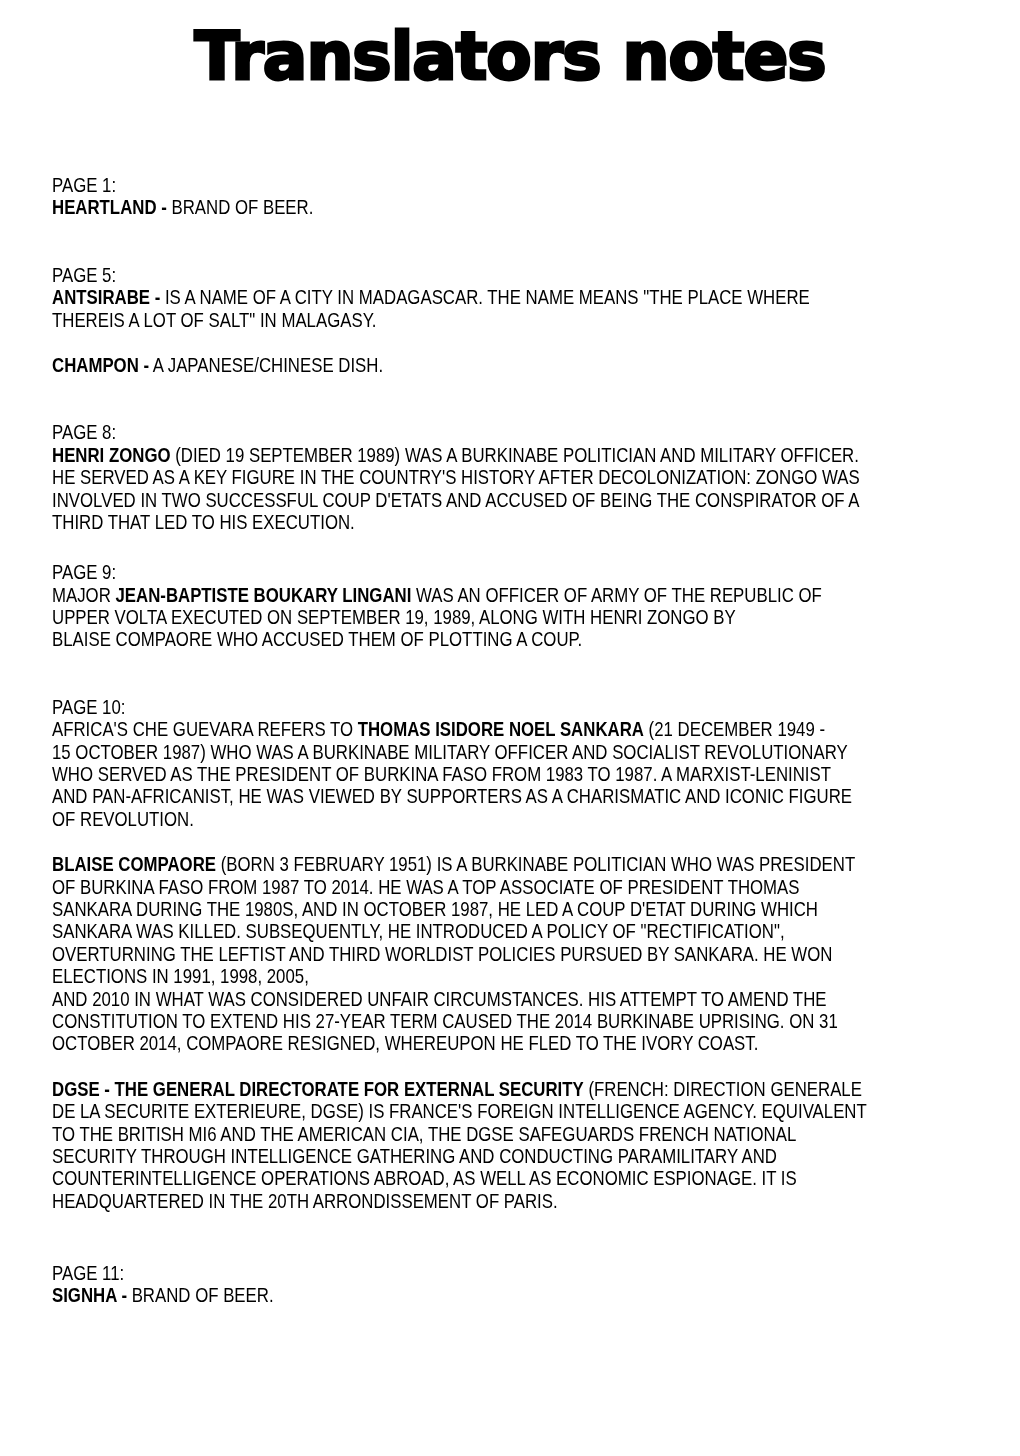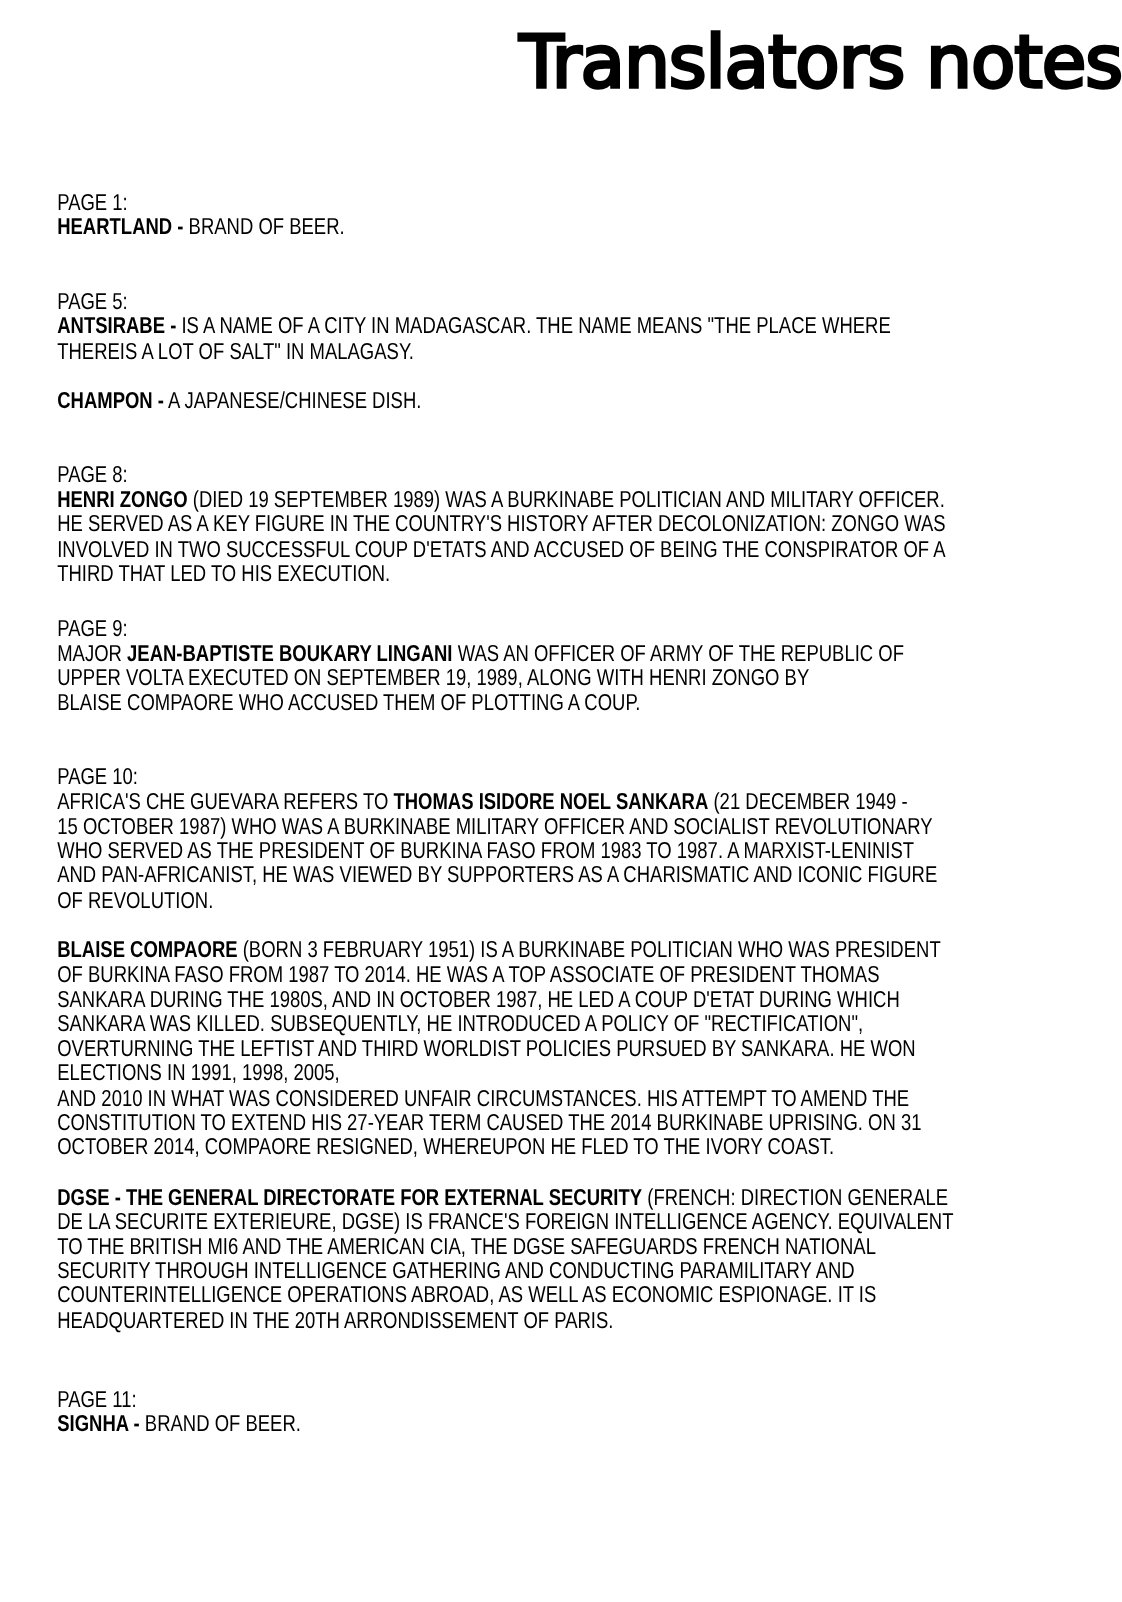--- a/index.html
+++ b/index.html
@@ -15,23 +15,23 @@
     font-family: "Liberation Sans", sans-serif;
     color: #000000;
   }
   
   .title {
     position: absolute;
     top: 24px;
     left: 0;
     width: 1020px;
     margin: 0;
-    text-align: right;
+    text-align: center;
     font-family: "DejaVu Sans", sans-serif;
-    font-weight: normal;
+    font-weight: bold;
     font-size: 66px;
     line-height: 1.0;
     letter-spacing: -1px;
     color: #000000;
     -webkit-text-stroke: 3px #000000;
   }
   
   .content {
     position: absolute;
     left: 52px;

